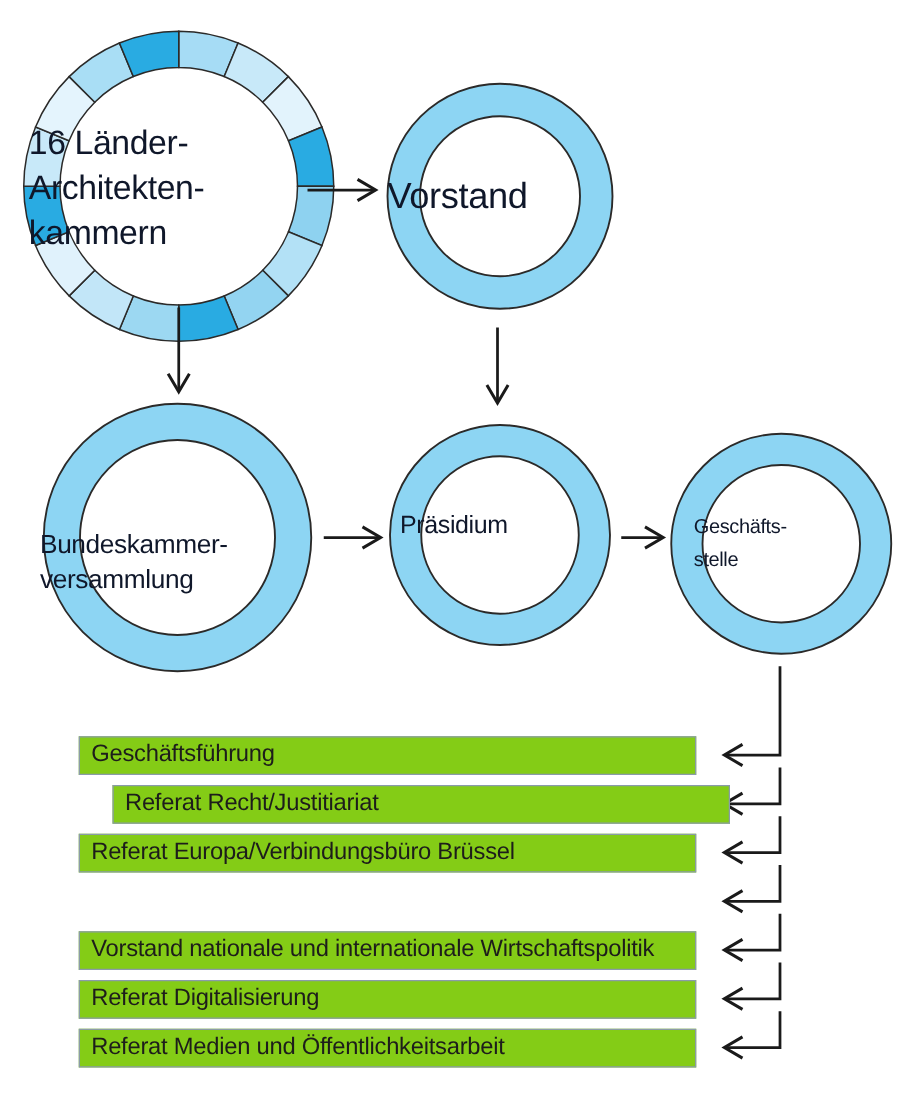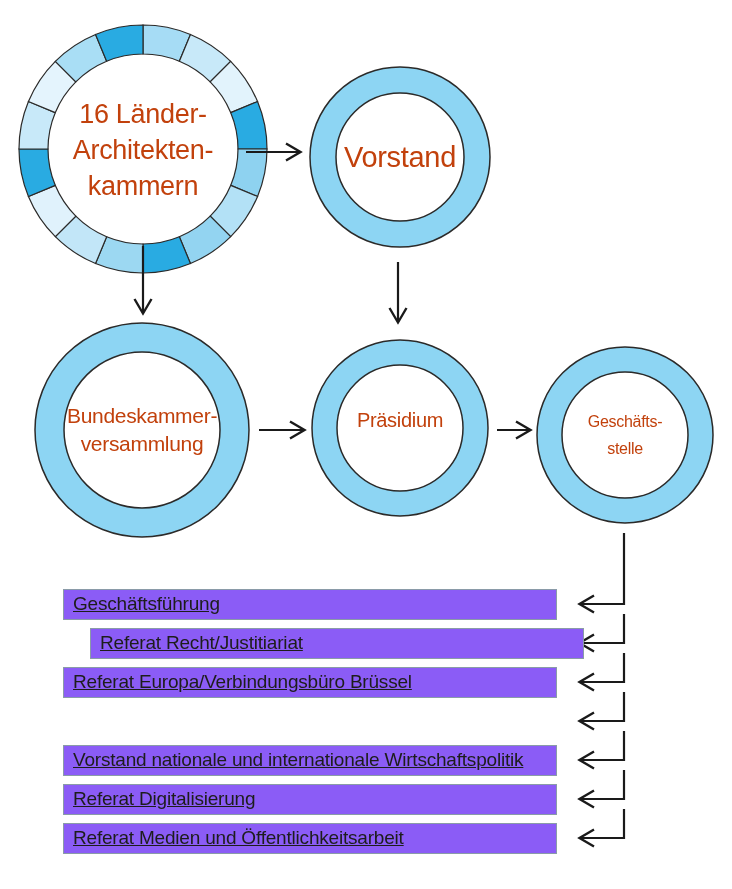--- a/index.html
+++ b/index.html
@@ -2,34 +2,34 @@
 <html><head>
 <meta charset="utf-8">
 <style>
   html,body{margin:0;padding:0;background:#ffffff;}
   .canvas{
     position:relative;width:732px;height:889px;background:#ffffff;overflow:hidden;
     font-family:"Liberation Sans", sans-serif;color:#1d1d1b;
   }
   .layer{position:absolute;left:0;top:0;width:732px;height:889px;}
   .node-label{
-    position:absolute;display:flex;flex-direction:column;align-items:center;justify-content:center;
-    text-align:center;letter-spacing:-0.3px;color:#c2410c;
+    position:absolute;display:flex;flex-direction:column;align-items:flex-start;justify-content:center;
+    text-align:center;letter-spacing:-0.3px;color:#0f172a;
   }
   .node-label span{display:block;white-space:nowrap;}
   .lbl-laender{left:23px;top:94px;width:240px;height:112px;font-size:27px;line-height:36px;}
   .lbl-vorstand{left:310px;top:127px;width:180px;height:60px;font-size:29px;}
-  .lbl-bundes{left:32px;top:400px;width:220px;height:60px;font-size:21px;line-height:28px;}
+  .lbl-bundes{left:32px;top:420px;width:220px;height:60px;font-size:21px;line-height:28px;}
   .lbl-praesidium{left:320px;top:392px;width:160px;height:56px;font-size:20px;}
   .lbl-geschaefts{left:555px;top:407px;width:140px;height:56px;font-size:16px;line-height:27px;}
   .dept-row{
     position:absolute;left:63px;width:494px;height:31px;box-sizing:border-box;
-    background:#8b5cf6;border:1px solid #8a9ba8;
+    background:#84cc16;border:1px solid #8a9ba8;
     font-size:19px;line-height:28px;padding-left:9px;letter-spacing:-0.2px;
-    white-space:nowrap;overflow:hidden;text-decoration:underline;
+    white-space:nowrap;overflow:hidden;
   }
   .r0{top:589px;} .r1{top:628px;margin-left:27px;} .r2{top:667px;} .r3{top:706px;}
   .r4{top:745px;} .r5{top:784px;} .r6{top:823px;}
   svg .connector{fill:none;stroke:#1a1a1a;stroke-width:2.2;}
   svg .donut-outline{stroke:#2b2a29;stroke-width:1.5;}
 </style>
 </head>
 <body>
 
 <div class="canvas">

